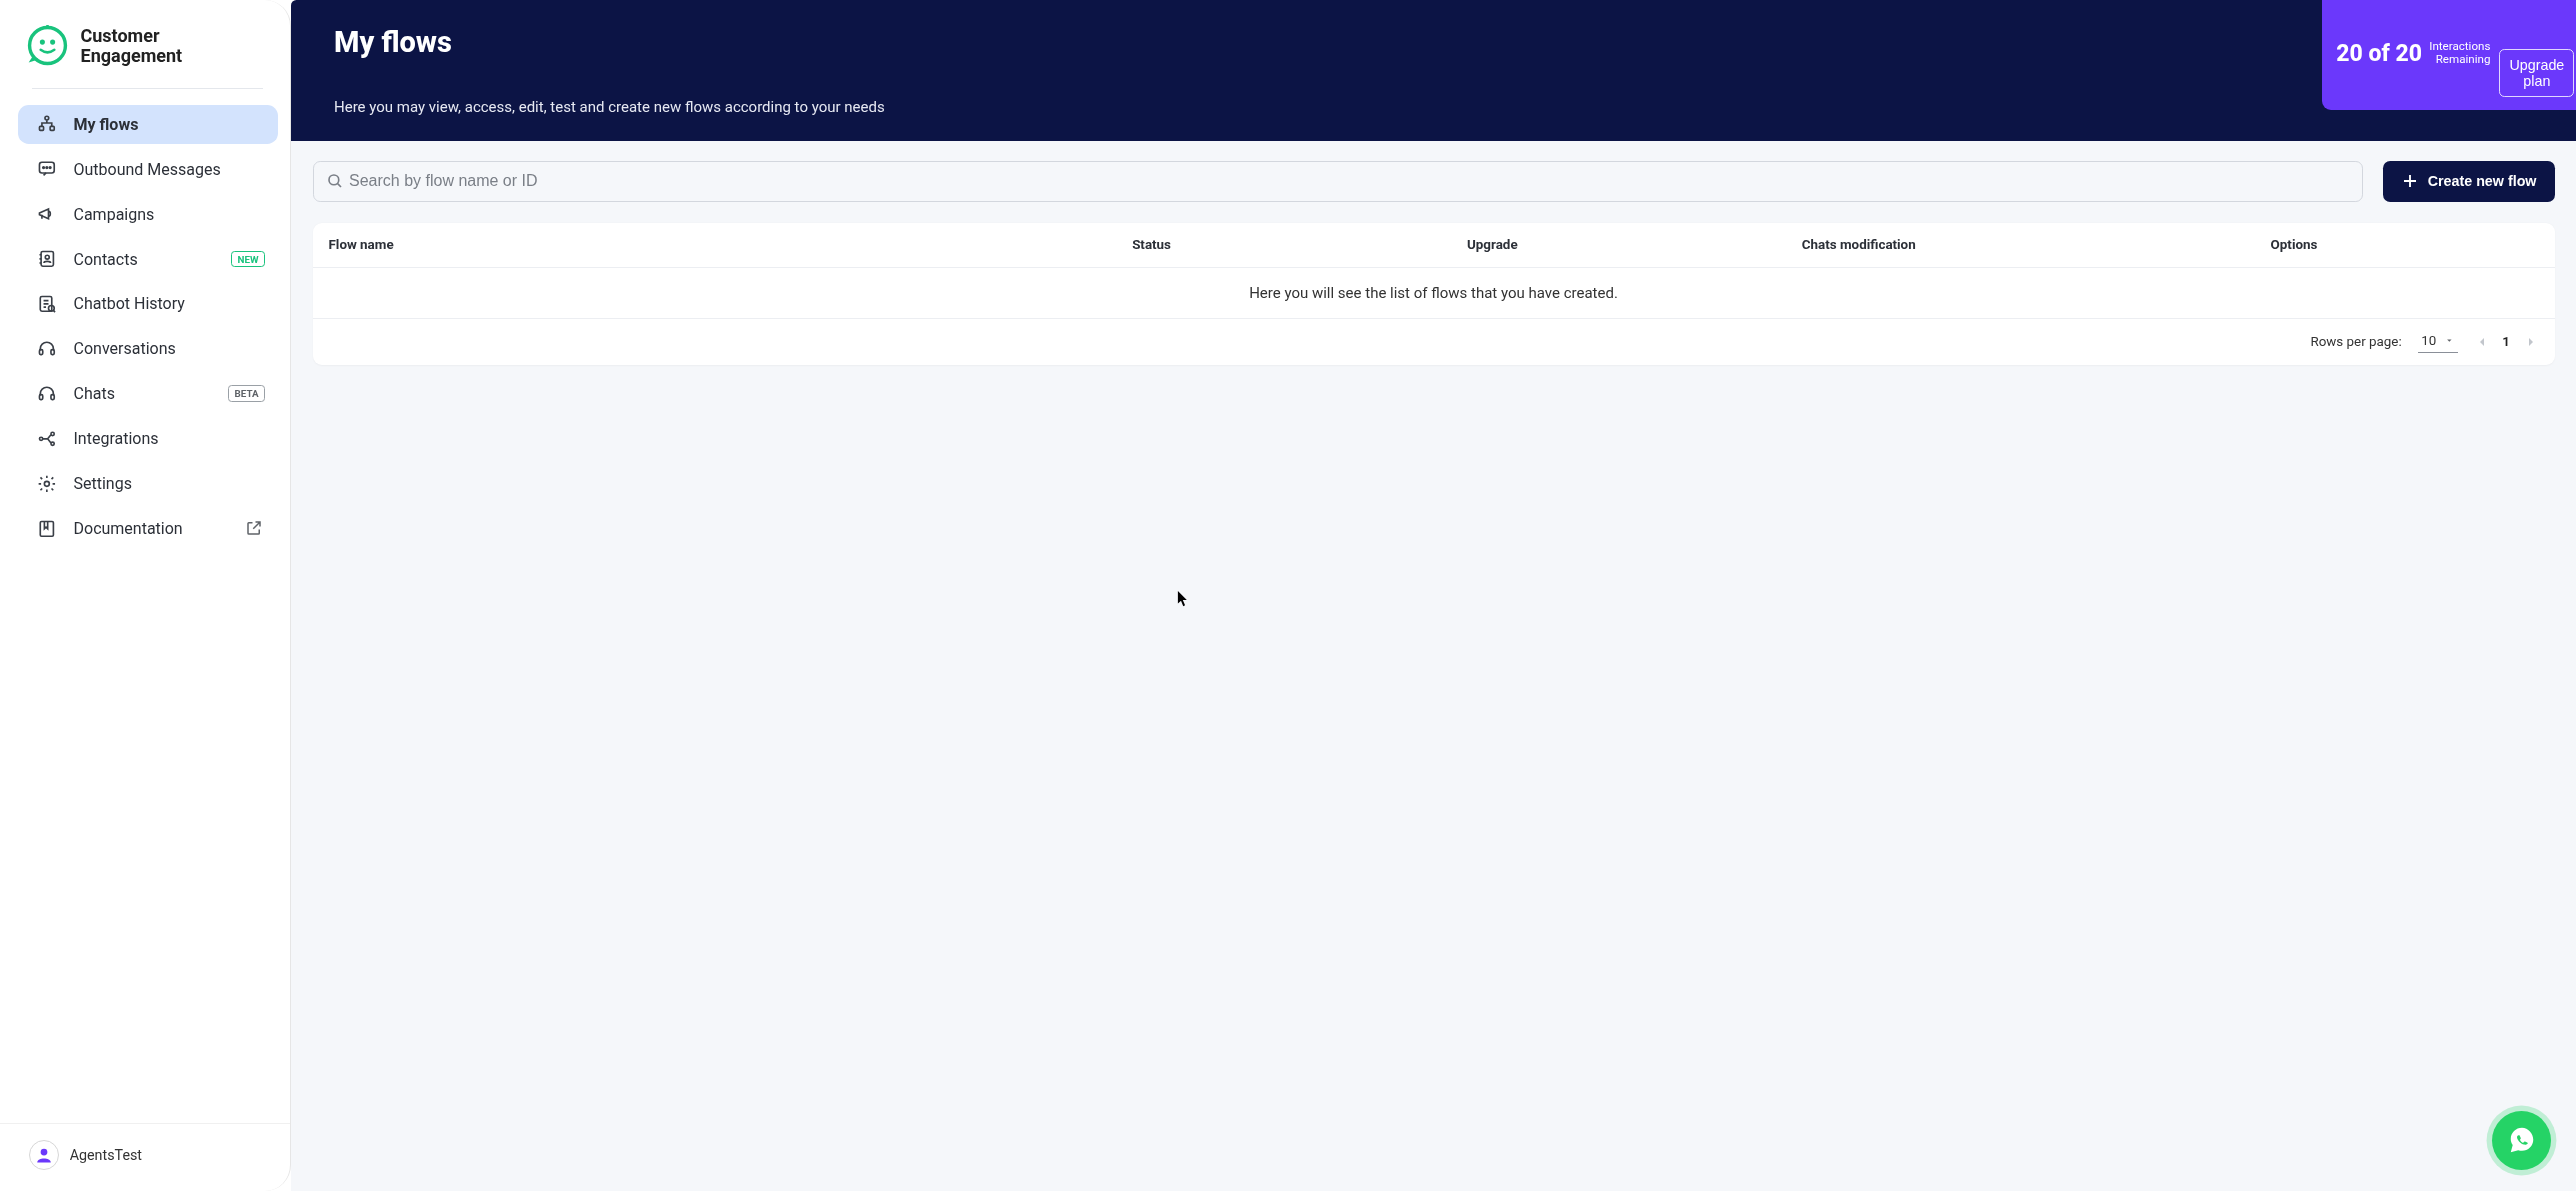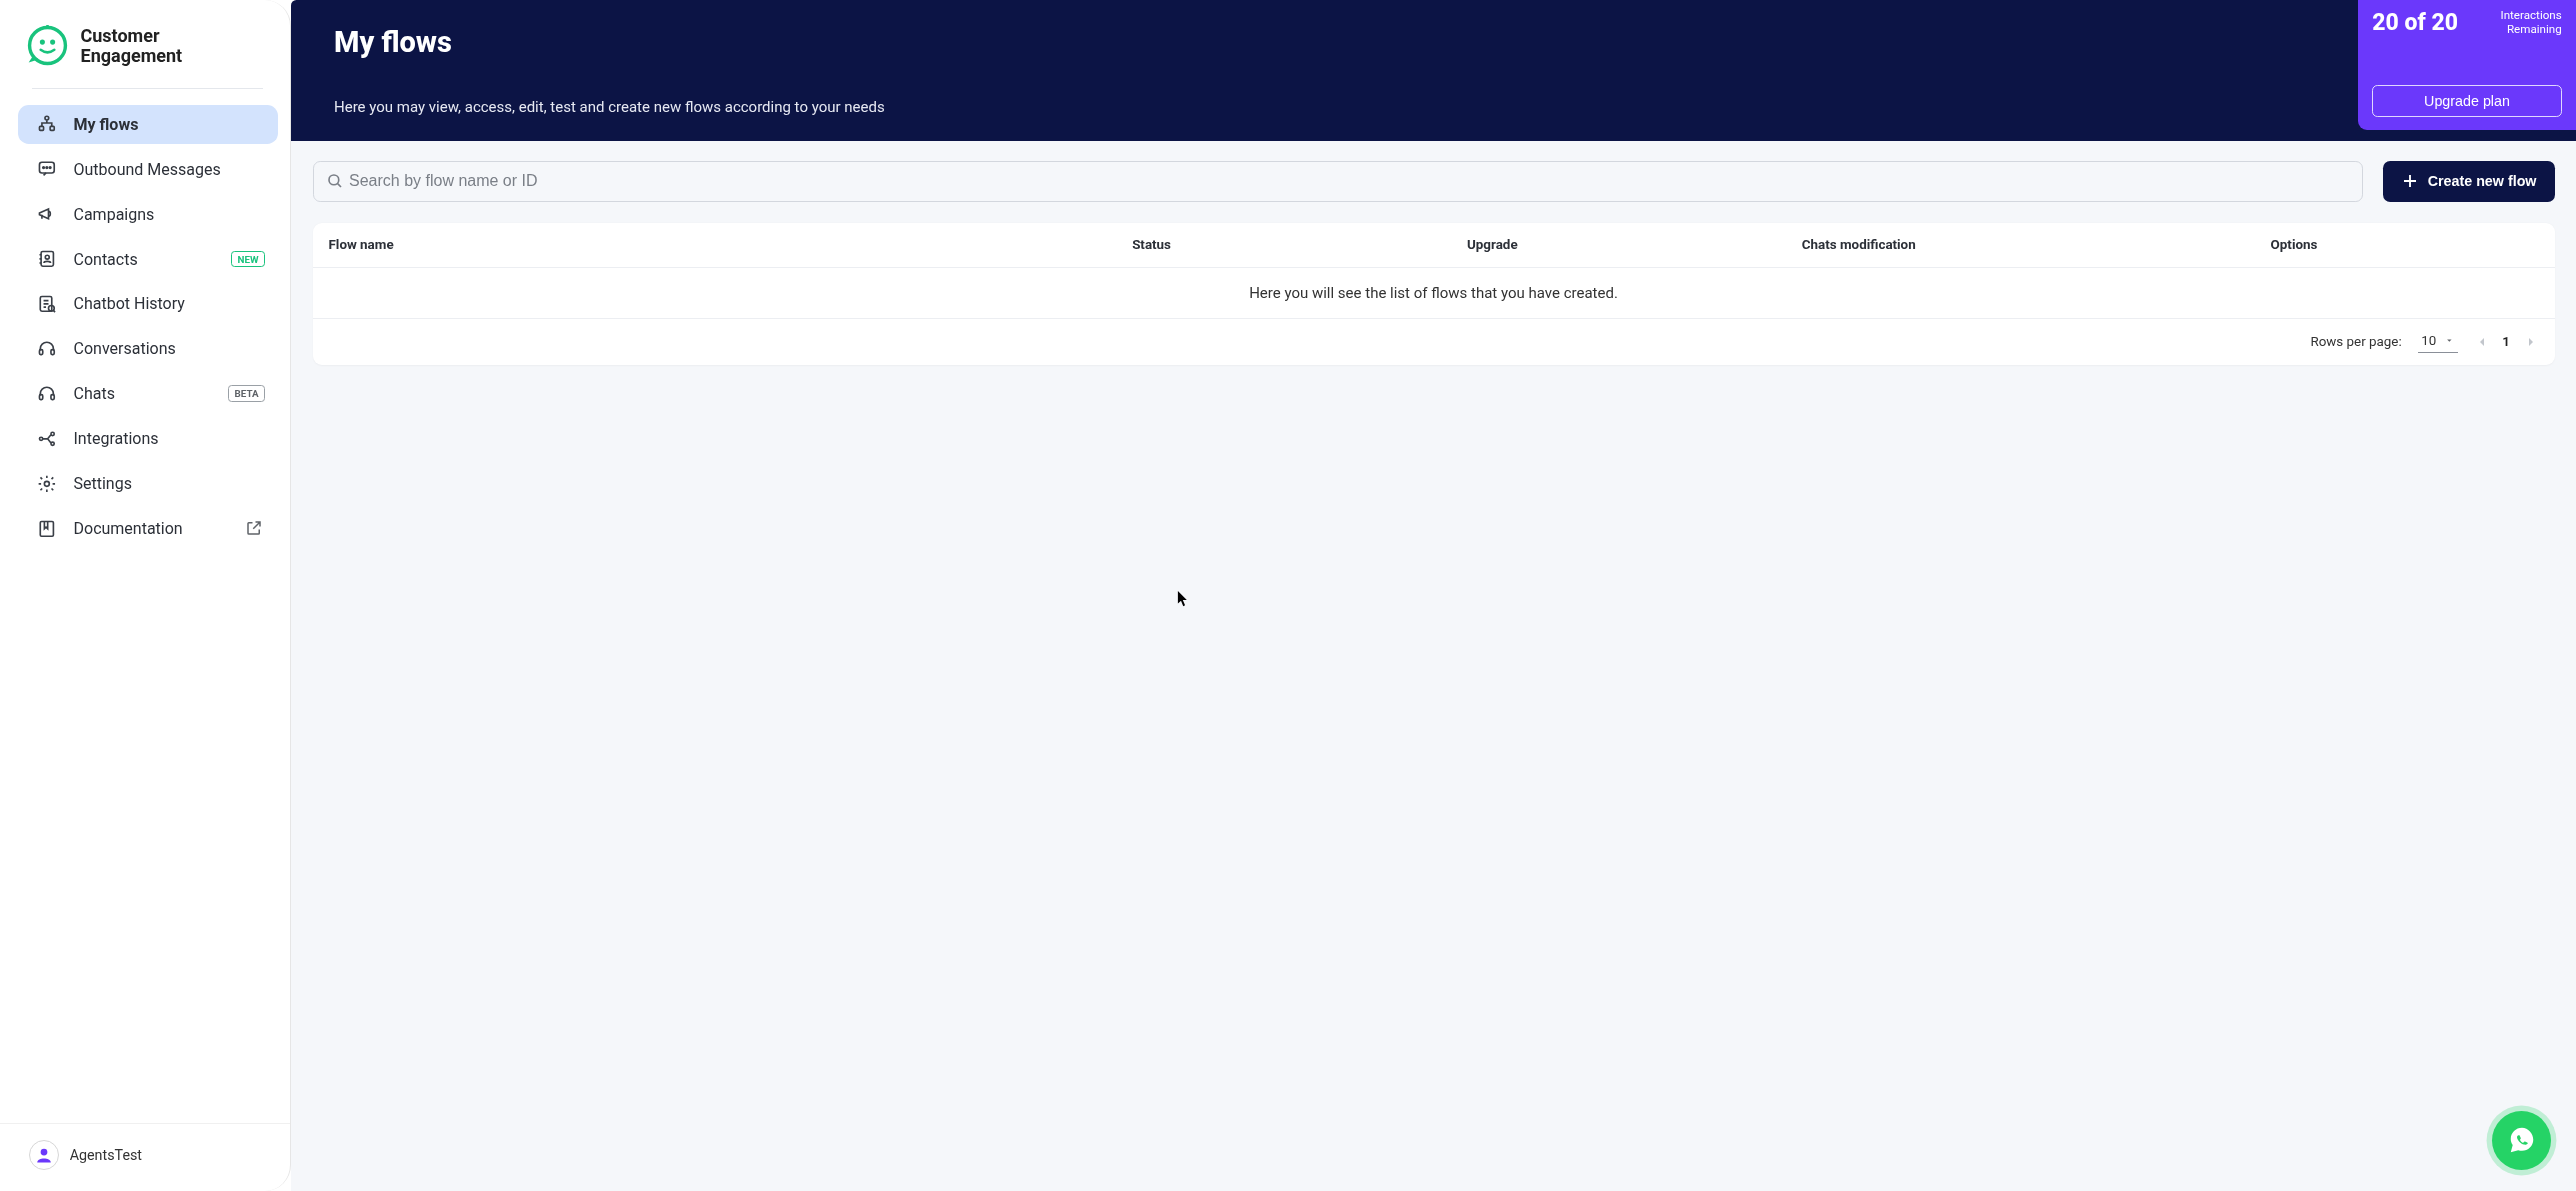--- a/index.html
+++ b/index.html
@@ -121,25 +121,24 @@
     font-weight:800;
     margin-bottom:9px;
   }
   .hero p { font-size:15px; color:#e6e8f2;margin-top:39px; }
 
   .plan-card {
     position:absolute;
     top:0; right:0;
     background:#6b38fb;
     color:#fff;
-    width:218px;
+    width:254px;
     padding:9px 14.3px 12.5px 14.3px;
     border-bottom-left-radius:9px;
     display:flex;
-    flex-direction:column;
     gap:9px;
   }
   .plan-top { display:flex; align-items:center; justify-content:space-between; gap:7.2px; }
   .plan-count { font-size:23px; font-weight:800; white-space:nowrap; }
   .plan-labels { font-size:11.6px; text-align:right; line-height:1.15; }
   .upgrade-btn {
     border:1.3px solid rgba(255,255,255,0.8);
     background:transparent;
     color:#fff;
     font-size:14.3px;

